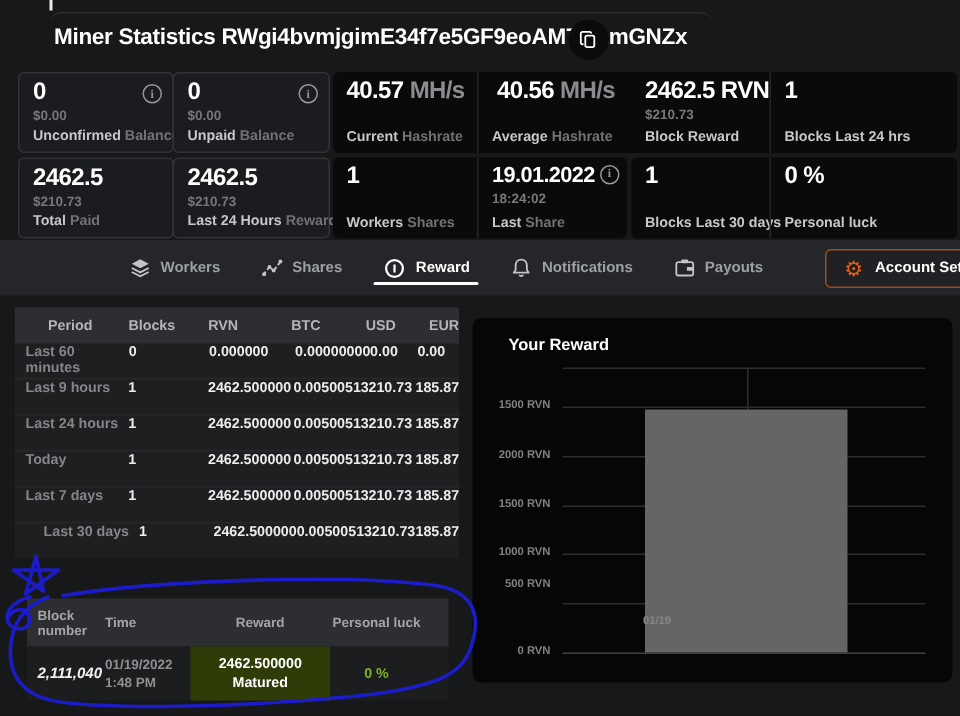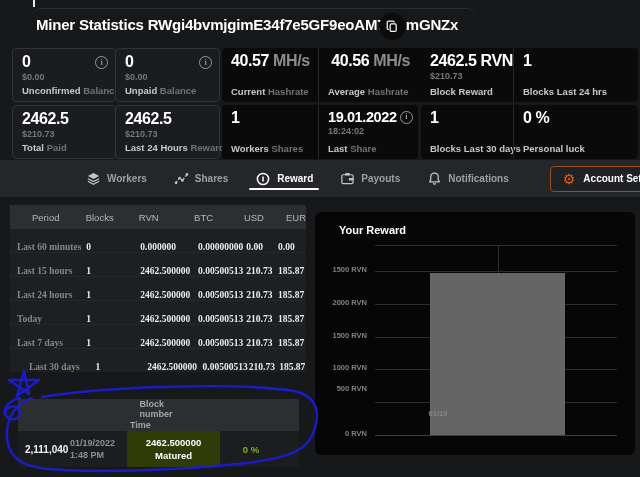--- a/index.html
+++ b/index.html
@@ -44,22 +44,22 @@
   .tab .ticon{display:flex;align-items:center;}
   .underline{position:absolute;left:-6px;right:-6px;bottom:7px;height:2px;background:#ffffff;border-radius:1px;}
   .acctbtn{margin-left:14px;display:flex;align-items:center;gap:8px;border:1px solid #9c4d1c;
            border-radius:4px;padding:5px 12px;cursor:pointer;background:rgba(0,0,0,0.12);}
   .acctbtn .gear{color:#e8600f;font-size:14px;line-height:1;}
   .acctbtn .alabel{font-size:10px;font-weight:bold;color:#ffffff;white-space:nowrap;}
 
   
   .rtable{position:absolute;left:10px;top:205px;width:296px;background:#1d1f21;}
   .rhead{display:flex;align-items:center;height:24px;background:#2c2e31;}
-  .rhead span{font-size:9.5px;font-weight:normal;color:#b4b6b9;padding-left:22px;}
-  .rrow{display:flex;align-items:flex-end;height:23px;border-bottom:1px solid #25272a;font-family:Liberation Serif, serif;}
+  .rhead span{font-size:9.5px;font-weight:bold;color:#b4b6b9;padding-left:22px;}
+  .rrow{display:flex;align-items:flex-start;height:23px;border-bottom:1px solid #25272a;}
   .rrow:last-child{border-bottom:none;margin-left:12px;}
   .rrow .period{font-size:9.5px;color:#84868a;font-weight:bold;}
   .rrow .num{font-size:9.5px;color:#eceded;font-weight:bold;}
   .c1{width:79px;padding-left:7px;box-sizing:border-box;}
   .c2{width:56px;}.c3{width:60px;}.c4{width:50px;}.c5{width:33px;}.c6{width:29px;}
 
   
   .chartcard{position:absolute;left:315px;top:212px;width:320px;height:243px;
              background:#060607;border-radius:6px;}
   .charttitle{position:absolute;left:24px;top:12px;font-size:11px;font-weight:bold;color:#ffffff;}
@@ -69,26 +69,26 @@
   .vline{position:absolute;top:0;width:1px;height:190px;background:#2c2d30;}
   .yl{position:absolute;left:0;width:52px;text-align:right;font-size:7.5px;color:#7f8184;font-weight:bold;}
   .bararea{position:absolute;left:55px;top:26px;width:135px;height:164px;
            display:flex;align-items:flex-end;}
   .bar{width:100%;background:#656565;}
   .xlabel{position:absolute;left:63px;top:197px;width:120px;text-align:center;
           font-size:7.5px;color:#85878a;font-weight:bold;}
 
   
   .btable{position:absolute;left:18px;top:399px;width:281px;}
-  .bhead{display:flex;background:#2c2e31;height:32px;align-items:center;flex-direction:column;}
+  .bhead{display:flex;background:#2c2e31;height:32px;align-items:center;}
   .bhead span{font-size:9px;font-weight:bold;color:#a3a5a8;line-height:1.15;}
   .brow{display:flex;background:#1b1d1f;height:36px;align-items:center;}
   .b1{width:52px;padding-left:7px;box-sizing:border-box;}
   .b2{width:57px;}.b3{width:93px;text-align:center;}.b4{width:62px;text-align:center;}
-  .blocknum{font-size:10px;font-weight:bold;color:#f0f1f2;}
+  .blocknum{font-size:10px;font-weight:bold;color:#f0f1f2;font-style:italic;}
   .btime{font-size:9px;color:#8d8f92;font-weight:bold;line-height:1.35;}
   .rewardcell{height:36px;background:#2f3c08;display:flex;flex-direction:column;
               justify-content:center;color:#ffffff;font-size:9.5px;font-weight:bold;line-height:1.4;}
   .luck{font-size:9.5px;font-weight:bold;color:#7db427;}
 
   .annot{position:absolute;left:0;top:0;width:640px;height:477px;pointer-events:none;z-index:50;}
   svg{display:block;}
 </style>
 </head>
 <body>
@@ -212,35 +212,35 @@
             <circle cx="8" cy="8" r="5.6" fill="none" stroke="#ffffff" stroke-width="1.5"></circle>
             <line x1="8" y1="5.4" x2="8" y2="10.6" stroke="#ffffff" stroke-width="1.5"></line>
           </svg>
       </span>
       <span class="tlabel">Reward</span>
       <div class="underline"></div>
     </div>
     <div class="tab">
       <span class="ticon">
         <svg width="15" height="15" viewBox="0 0 16 16">
+            <path d="M8 2.2 C10.6 2.2 12 4.2 12 6.5 L12 9.5 L13.3 11.5 L2.7 11.5 L4 9.5 L4 6.5 C4 4.2 5.4 2.2 8 2.2 Z" fill="none" stroke="#c2c4c6" stroke-width="1.3" stroke-linejoin="round"></path>
+            <path d="M6.6 13 A1.5 1.5 0 0 0 9.4 13" fill="none" stroke="#c2c4c6" stroke-width="1.3"></path>
+          </svg>
+      </span>
+      <span class="tlabel">Notifications</span>
+    </div>
+    <div class="tab">
+      <span class="ticon">
+        <svg width="15" height="15" viewBox="0 0 16 16">
             <rect x="2" y="4" width="12" height="9.5" rx="1.5" fill="none" stroke="#c2c4c6" stroke-width="1.3"></rect>
             <rect x="5.5" y="2.2" width="5" height="2.6" rx="0.8" fill="#c2c4c6"></rect>
             <rect x="9.5" y="7.5" width="4.5" height="2.6" fill="#c2c4c6"></rect>
           </svg>
       </span>
       <span class="tlabel">Payouts</span>
-    </div>
-    <div class="tab">
-      <span class="ticon">
-        <svg width="15" height="15" viewBox="0 0 16 16">
-            <path d="M8 2.2 C10.6 2.2 12 4.2 12 6.5 L12 9.5 L13.3 11.5 L2.7 11.5 L4 9.5 L4 6.5 C4 4.2 5.4 2.2 8 2.2 Z" fill="none" stroke="#c2c4c6" stroke-width="1.3" stroke-linejoin="round"></path>
-            <path d="M6.6 13 A1.5 1.5 0 0 0 9.4 13" fill="none" stroke="#c2c4c6" stroke-width="1.3"></path>
-          </svg>
-      </span>
-      <span class="tlabel">Notifications</span>
     </div>
     <div class="acctbtn">
       <span class="gear">⚙</span>
       <span class="alabel">Account Settings</span>
     </div>
   </div>
 
   <div class="rtable">
     <div class="rhead">
       <span class="c1">Period</span>
@@ -252,21 +252,21 @@
     </div>
     <div class="rrow">
       <span class="c1 period">Last 60 minutes</span>
       <span class="c2 num">0</span>
       <span class="c3 num">0.000000</span>
       <span class="c4 num">0.00000000</span>
       <span class="c5 num">0.00</span>
       <span class="c6 num">0.00</span>
     </div>
     <div class="rrow">
-      <span class="c1 period">Last 15 hours</span>
+      <span class="c1 period">Last 9 hours</span>
       <span class="c2 num">1</span>
       <span class="c3 num">2462.500000</span>
       <span class="c4 num">0.00500513</span>
       <span class="c5 num">210.73</span>
       <span class="c6 num">185.87</span>
     </div>
     <div class="rrow">
       <span class="c1 period">Last 24 hours</span>
       <span class="c2 num">1</span>
       <span class="c3 num">2462.500000</span>

